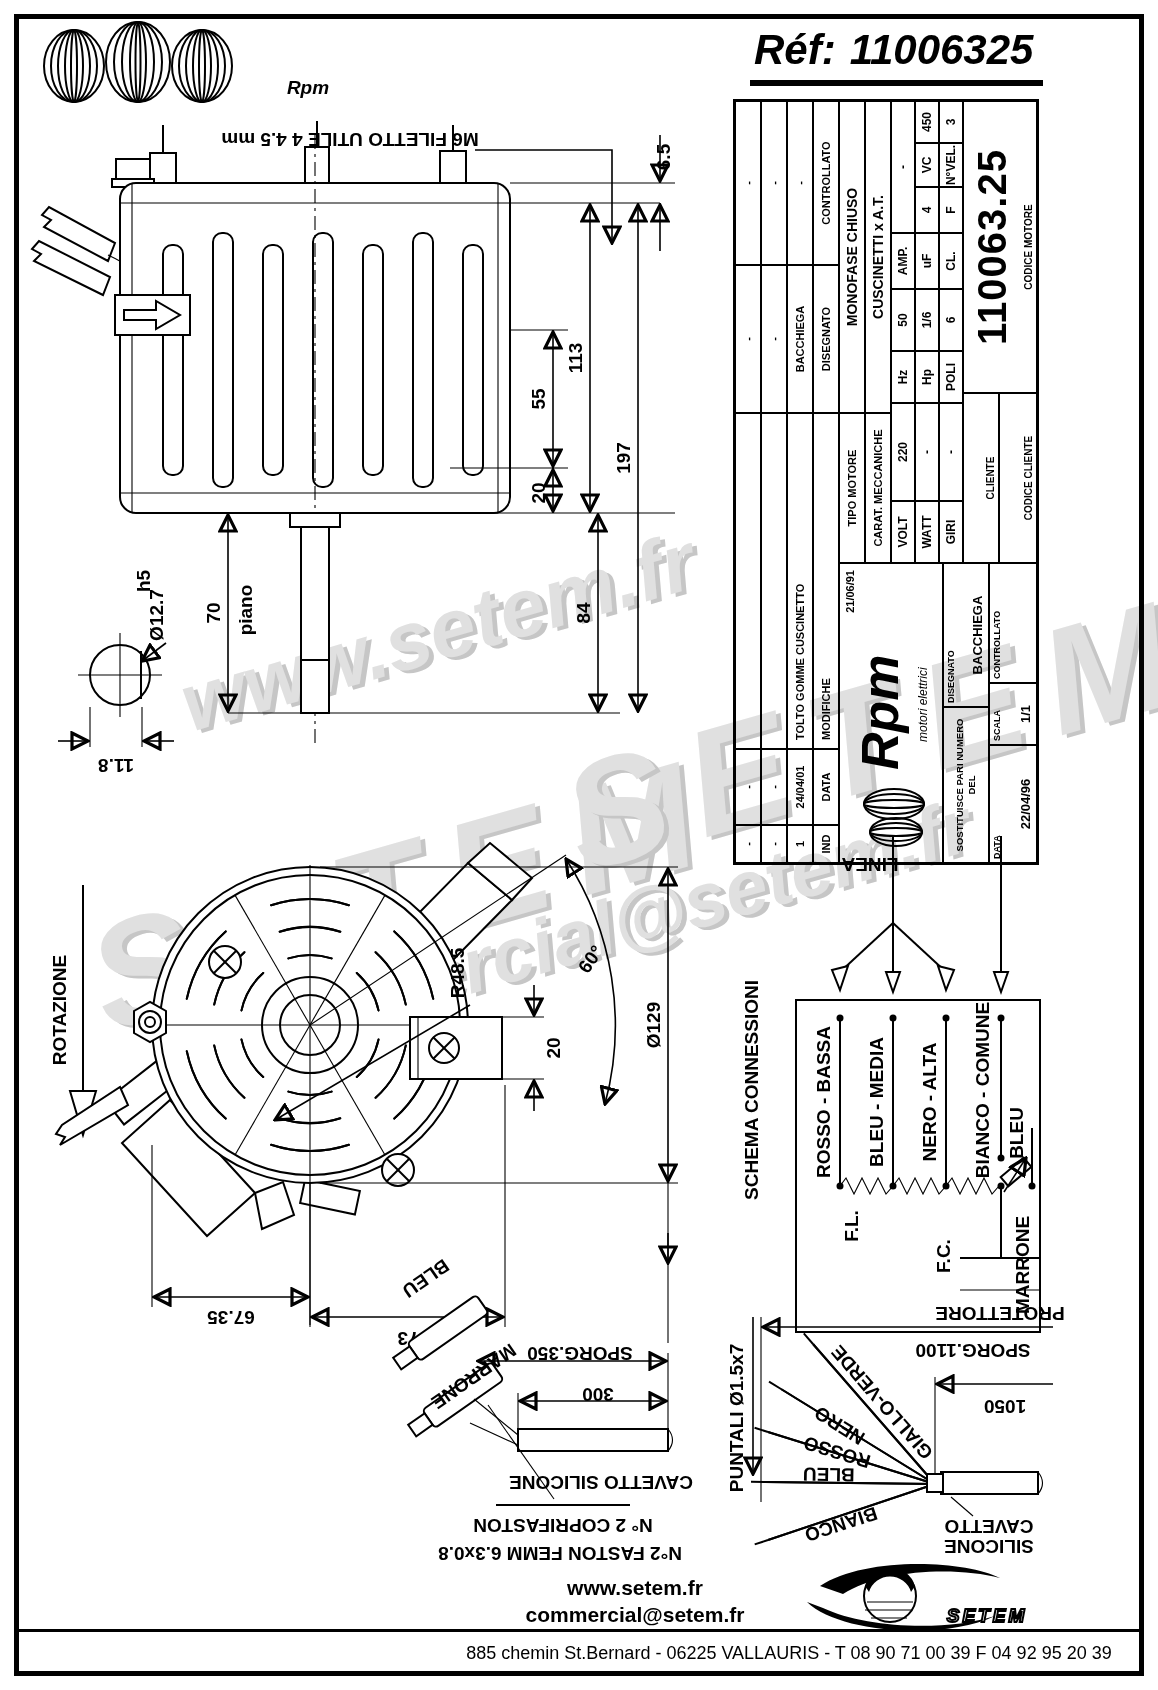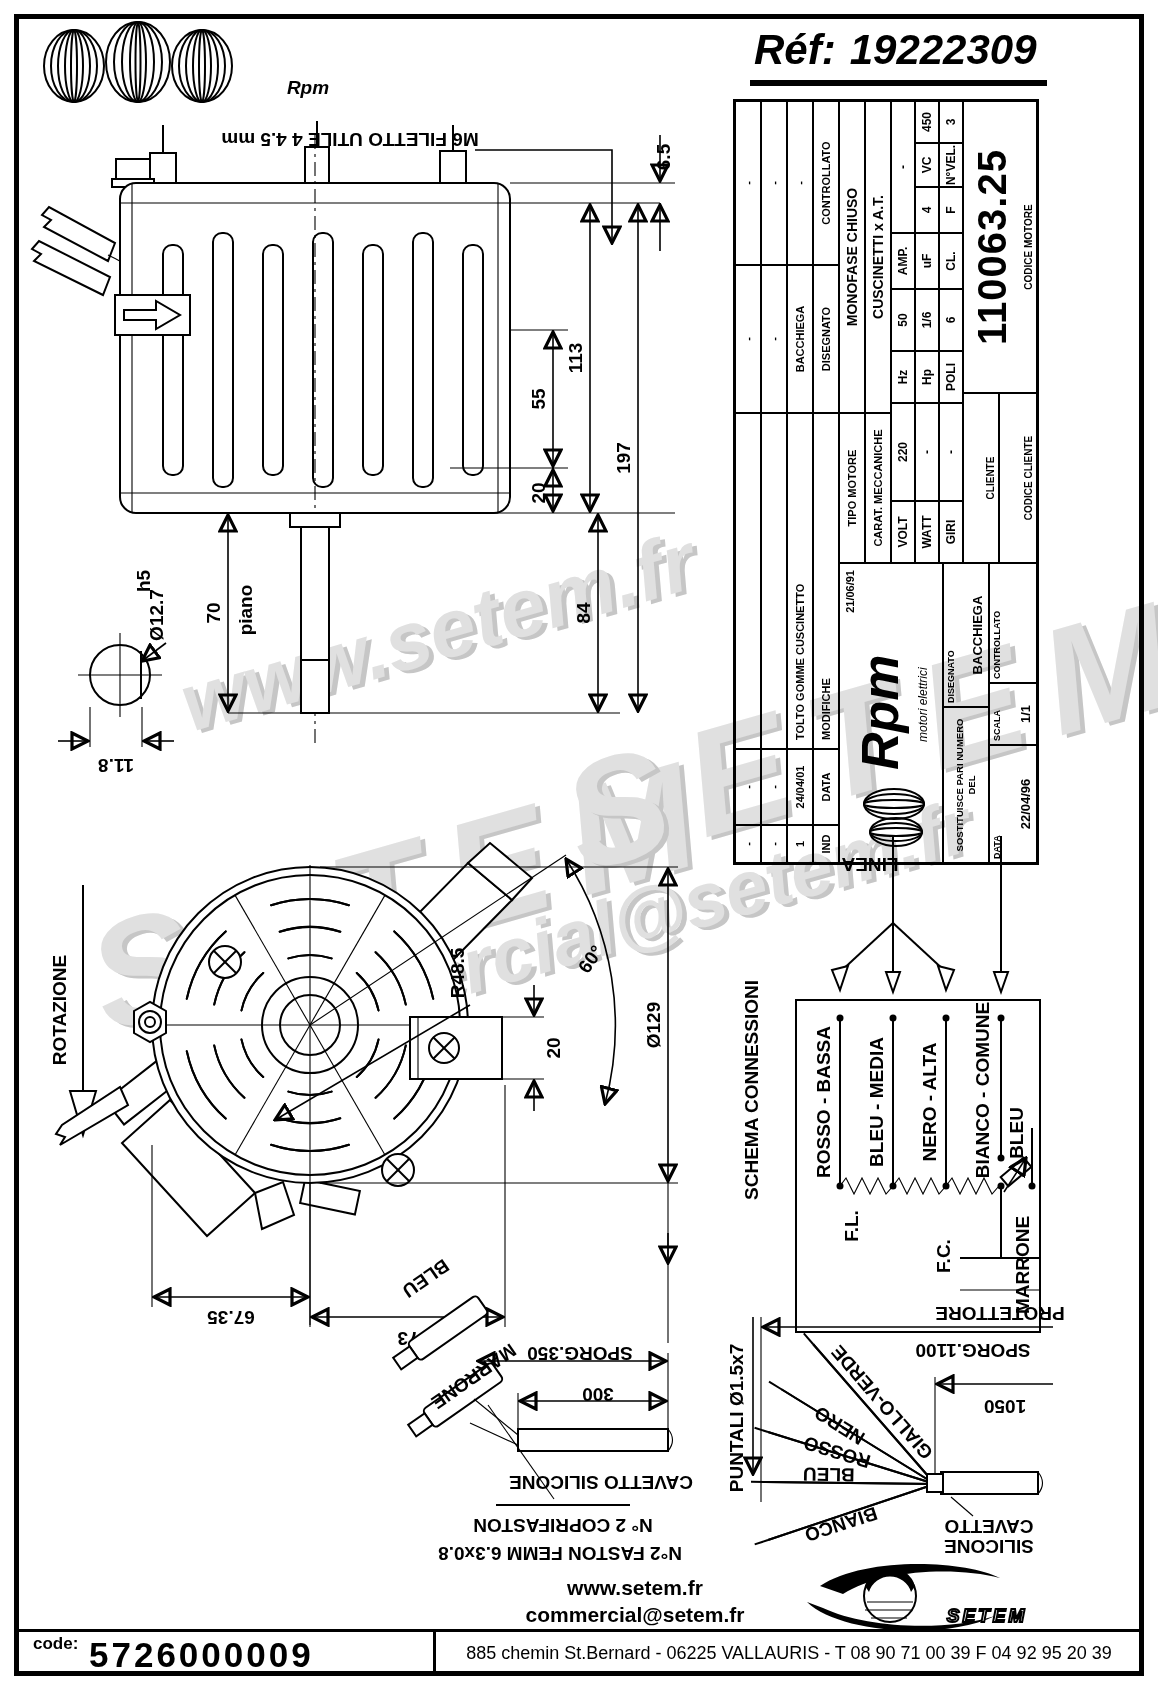--- a/index.html
+++ b/index.html
@@ -109,21 +109,21 @@
           <ellipse cx="172" cy="48" rx="23" ry="36"></ellipse>
           <ellipse cx="172" cy="48" rx="16" ry="36"></ellipse>
           <ellipse cx="172" cy="48" rx="9" ry="36"></ellipse>
           <ellipse cx="172" cy="48" rx="3" ry="36"></ellipse>
         </g>
     </g>
     <text x="278" y="76" font-size="68" font-style="italic" text-anchor="middle">Rpm</text>
   </svg>
   <div class="ref-block" style="z-index:2">
     <span>Réf:</span>
-    <span>19222309</span>
+    <span>11006325</span>
   </div>
 
   <svg style="left:20px;top:95px;z-index:1" width="700" height="710" viewBox="0 0 700 710">
 
     <text transform="translate(330,38) rotate(180)">M6 FILETTO UTILE 4   4.5 mm</text>
     <polyline class="dim" points="455,55 592,55 592,148" marker-end="url(#mA)"></polyline>
 
     <line x1="143" y1="30" x2="143" y2="58"></line>
       <rect class="fw" x="130" y="58" width="26" height="32"></rect>
     <line x1="297" y1="26" x2="297" y2="52"></line>
@@ -538,20 +538,16 @@
     <path class="fb" d="M12,44 C45,76 150,82 200,58 C150,74 70,70 28,50 Z"></path>
     <circle class="fw" cx="95" cy="38" r="26" stroke-width="2.5"></circle>
     <line class="thin" x1="72" y1="44" x2="118" y2="44"></line>
     <line class="thin" x1="70" y1="52" x2="116" y2="52"></line>
     <line class="thin" x1="76" y1="60" x2="112" y2="60"></line>
     <path class="fb" d="M70,28 A26,26 0 0 1 120,28 L116,34 A22,22 0 0 0 74,34 Z"></path>
     <text x="192" y="64" font-size="38" font-style="italic" font-weight="900" style="fill:#fff;stroke:#000;stroke-width:2px;letter-spacing:3px;">SETEM</text>
   </svg>
 
   <div class="footer-bar">
-    <div class="code-box">
-      <span class="code-label">code:</span>
-      <span class="code-value">5726000009</span>
-    </div>
     <div class="addr">885 chemin St.Bernard  -  06225 VALLAURIS  -  T 08 90 71 00 39   F 04 92 95 20 39</div>
   </div>
 
 </div>
 
 </body></html>

